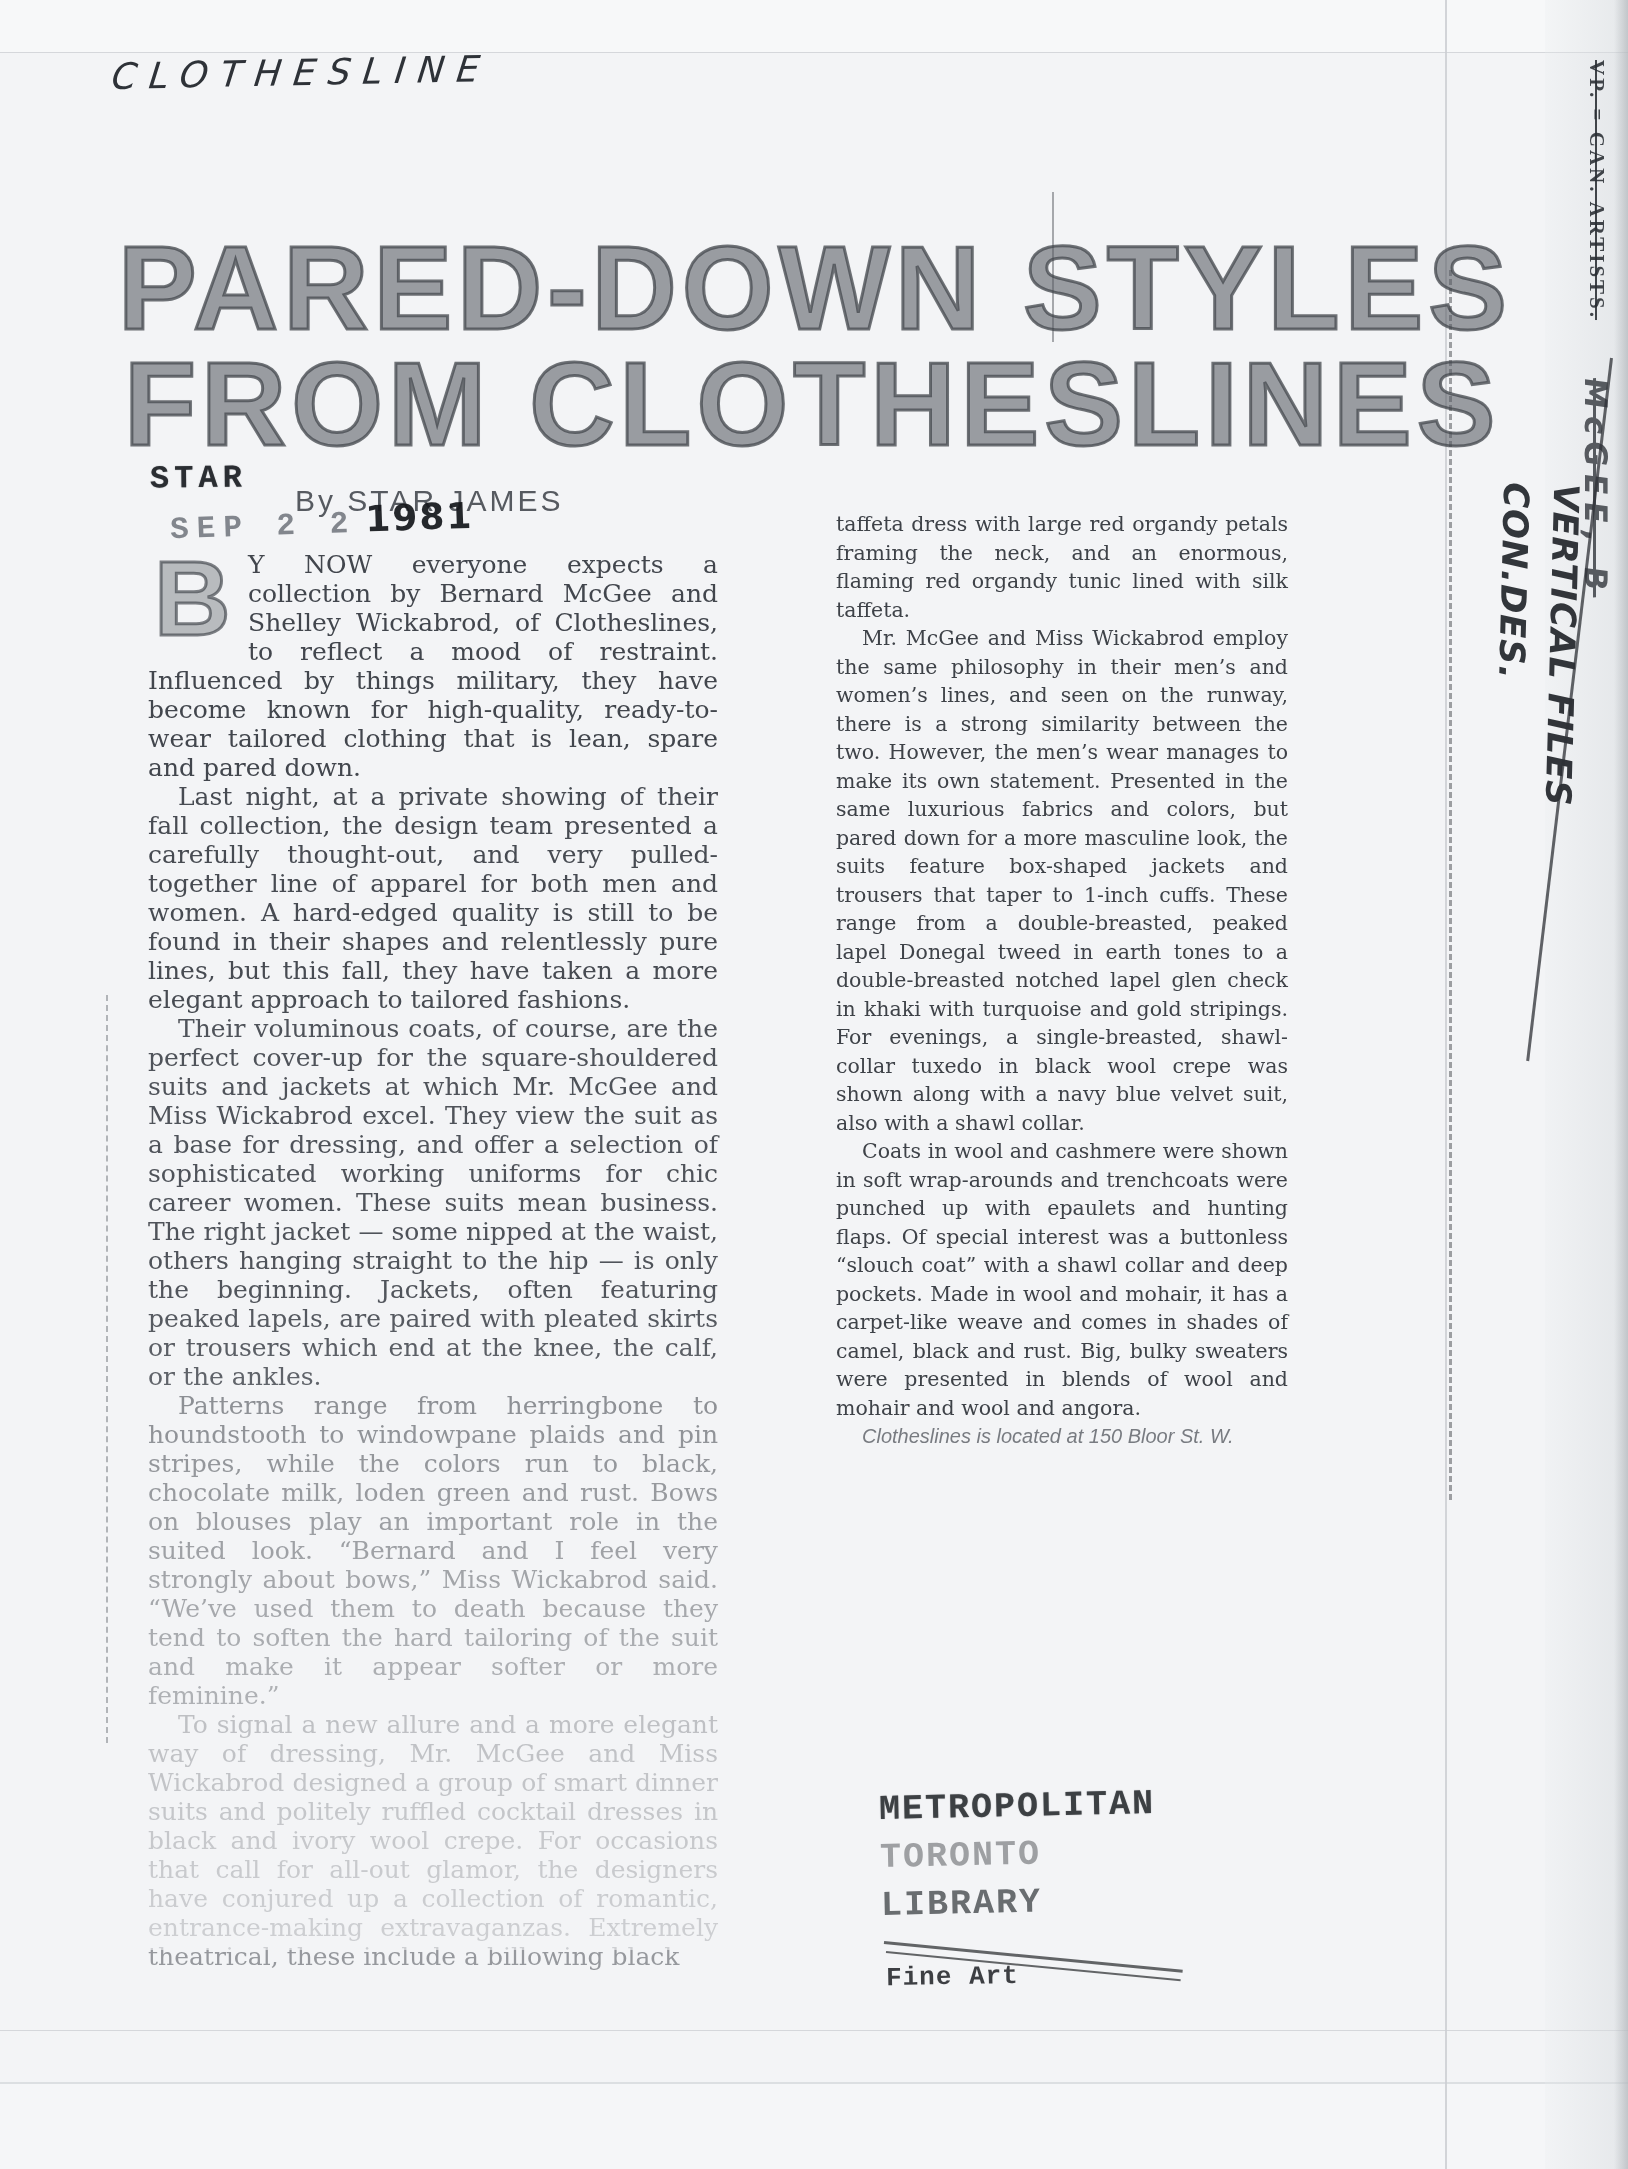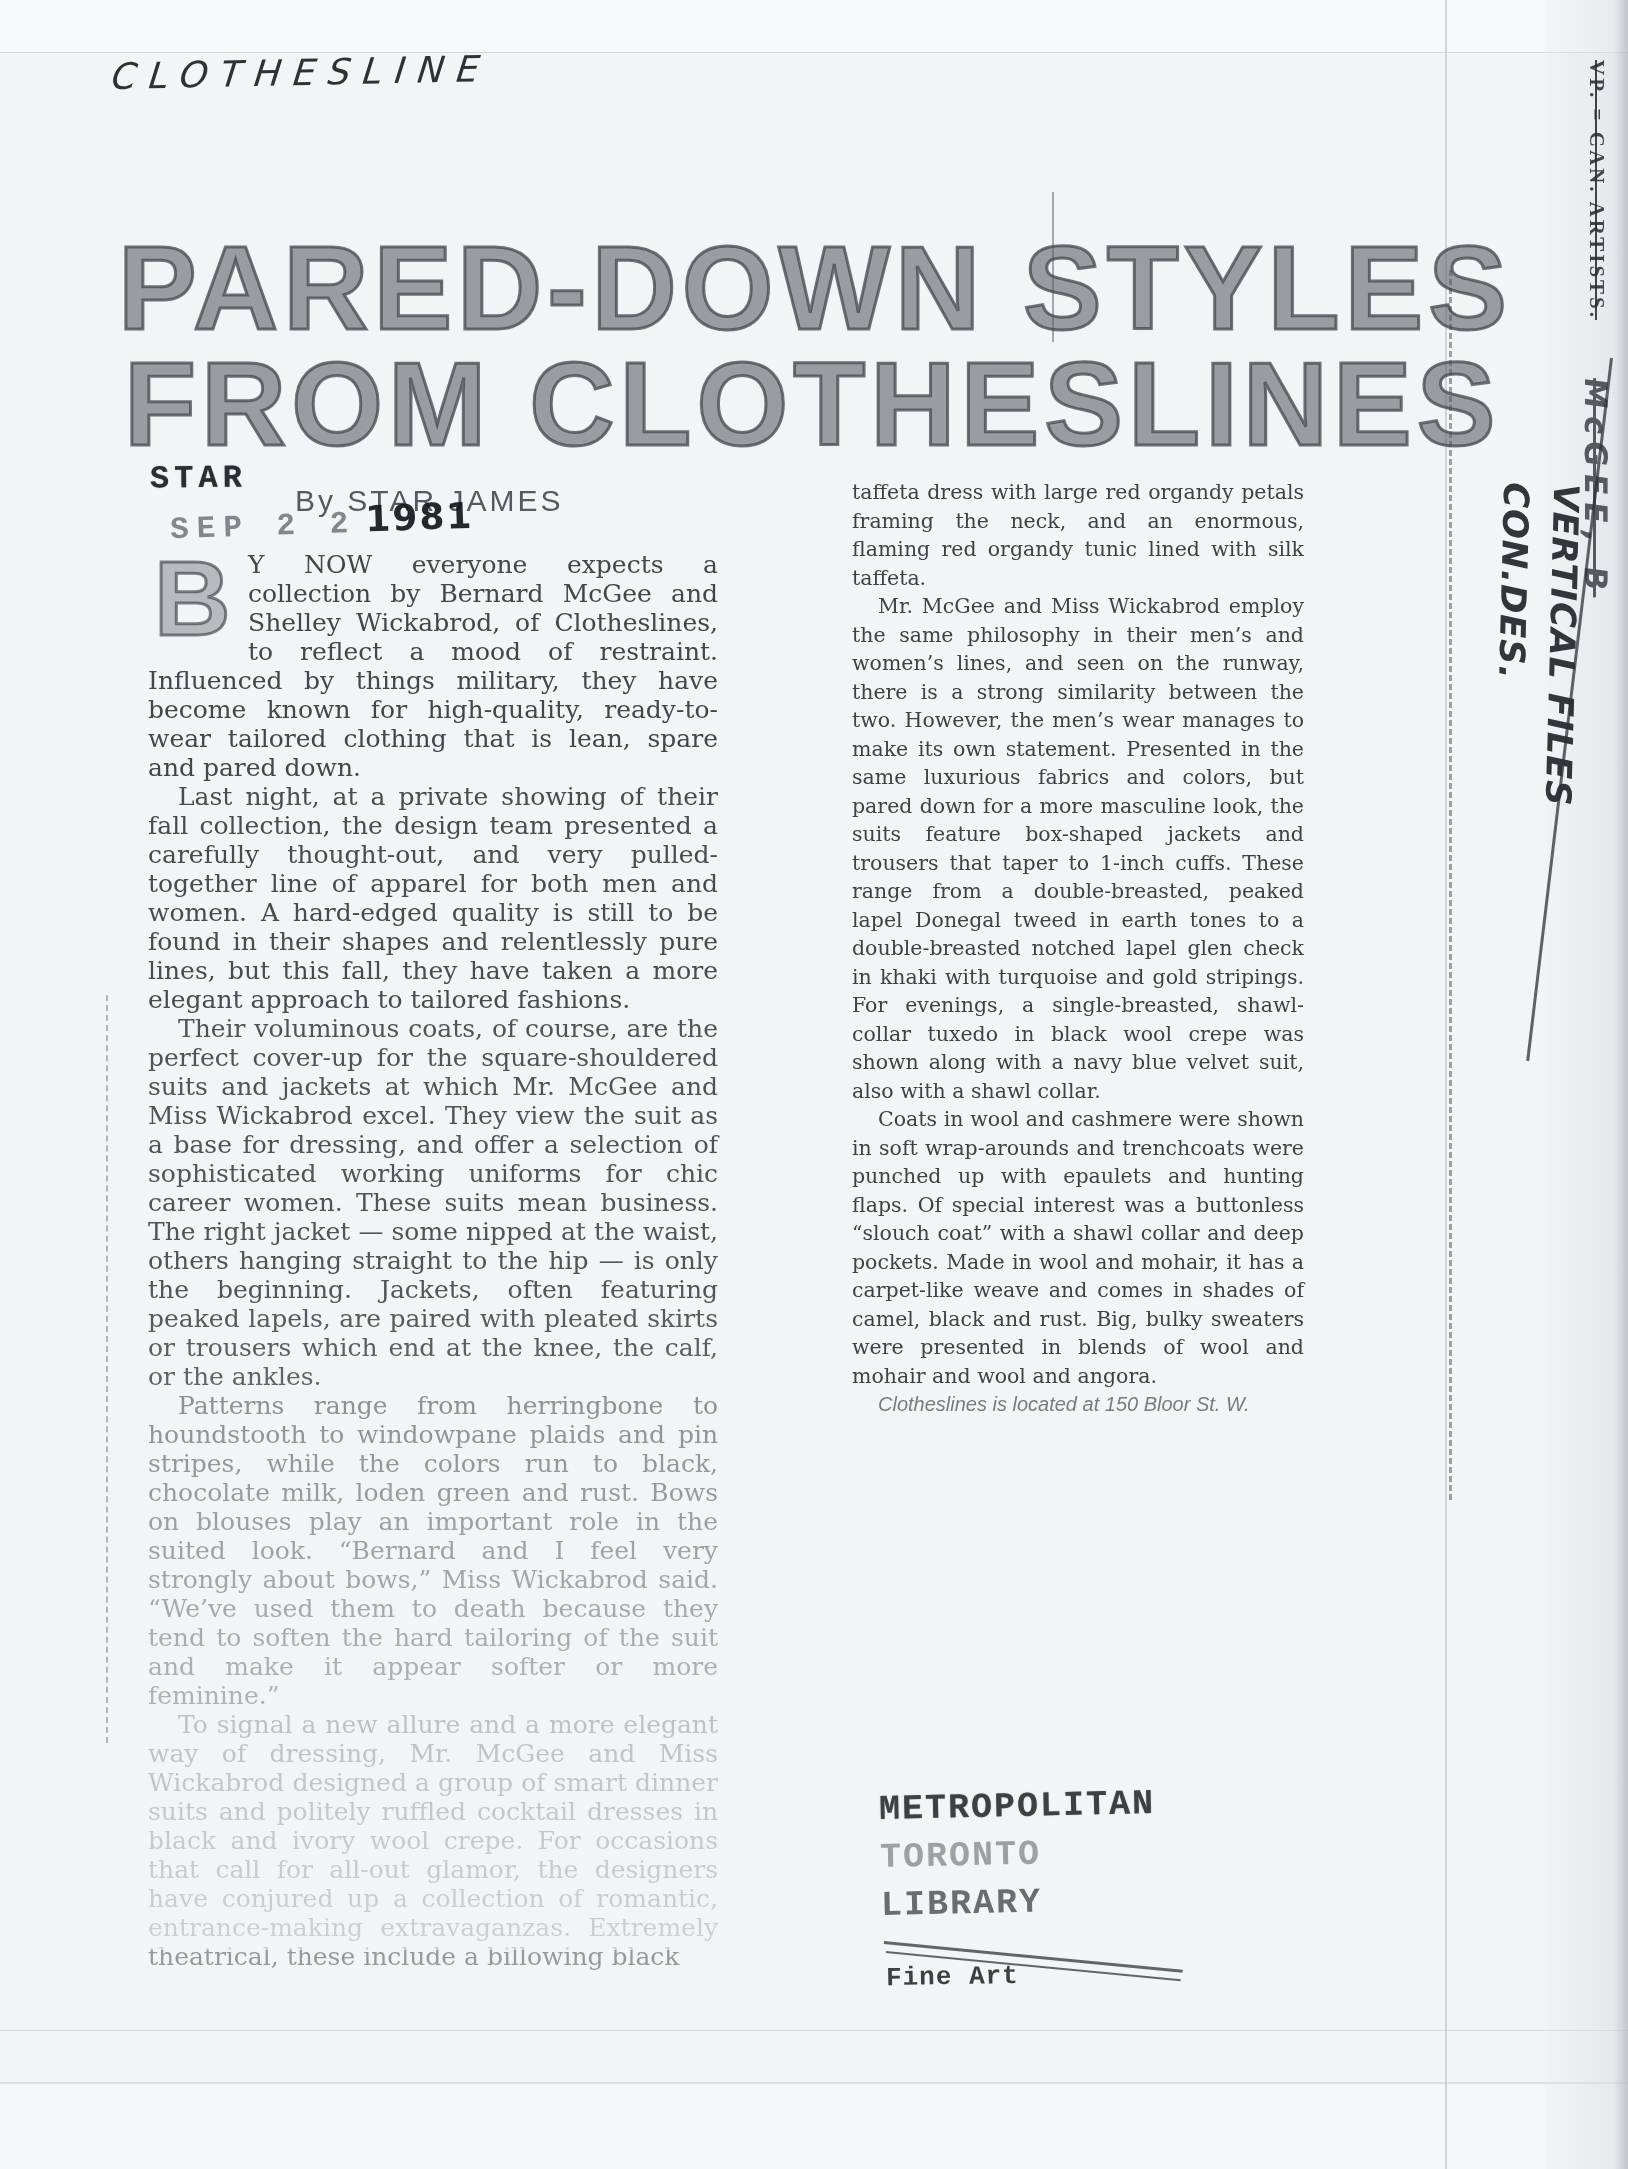--- a/index.html
+++ b/index.html
@@ -45,21 +45,21 @@
   .date-md{font-size:31px;letter-spacing:8px;color:rgba(92,98,106,0.75);font-weight:700;
     font-family:"Liberation Mono","DejaVu Sans Mono",monospace;}
   .date-yr{font-size:36px;color:rgba(20,22,26,0.92);font-weight:700;margin-left:4px;
     font-family:"DejaVu Sans",sans-serif;letter-spacing:2px;}
 
   
   .col{position:absolute;text-align:justify;color:#42464d;}
   .col p{margin:0;}
   #col1{left:148px;top:550px;width:570px;font-size:25px;line-height:29px;}
   #col1 p + p{text-indent:30px;}
-  #col2{left:836px;top:478px;width:452px;font-size:20.5px;line-height:28.5px;color:#3e4248;margin-left:16px;}
+  #col2{left:836px;top:510px;width:452px;font-size:20.5px;line-height:28.5px;color:#3e4248;}
   #col2 p + p{text-indent:26px;}
   .dropcap{float:left;font-family:"Liberation Sans",sans-serif;font-weight:700;
     font-size:106px;line-height:84px;width:88px;color:rgba(74,79,86,0.35);
     -webkit-text-stroke:3px rgba(60,64,70,0.65);margin:6px 6px 0 6px;}
   .op95{opacity:.97}.op90{opacity:.92}.op65{opacity:.66}.op50{opacity:.52}
   .fade-overlay{position:absolute;left:138px;top:1280px;width:596px;height:670px;pointer-events:none;
     background:linear-gradient(180deg,rgba(243,244,246,0) 0%,rgba(243,244,246,0.38) 55%,rgba(243,244,246,0.6) 100%);}
   .footer-note{margin-top:24px;font-style:italic;font-family:Liberation Sans, sans-serif;
     color:rgba(72,76,83,0.72);font-size:20px;}
 

